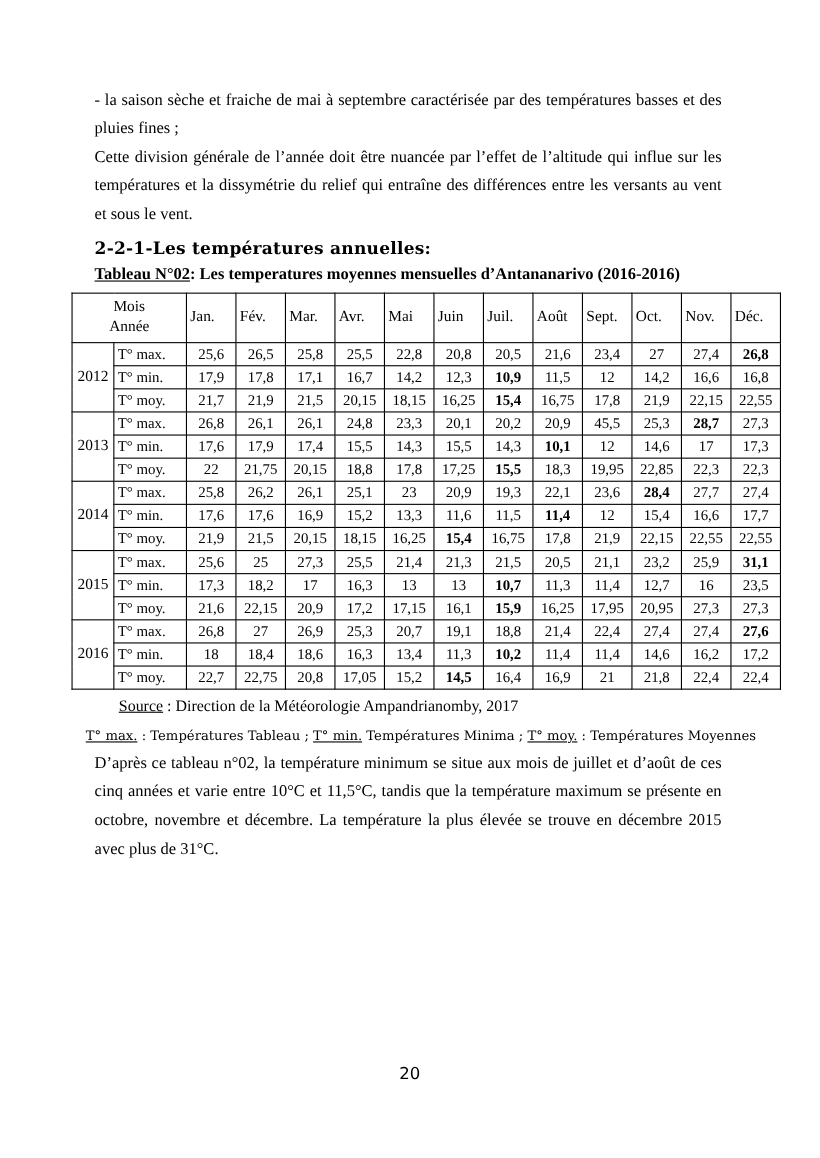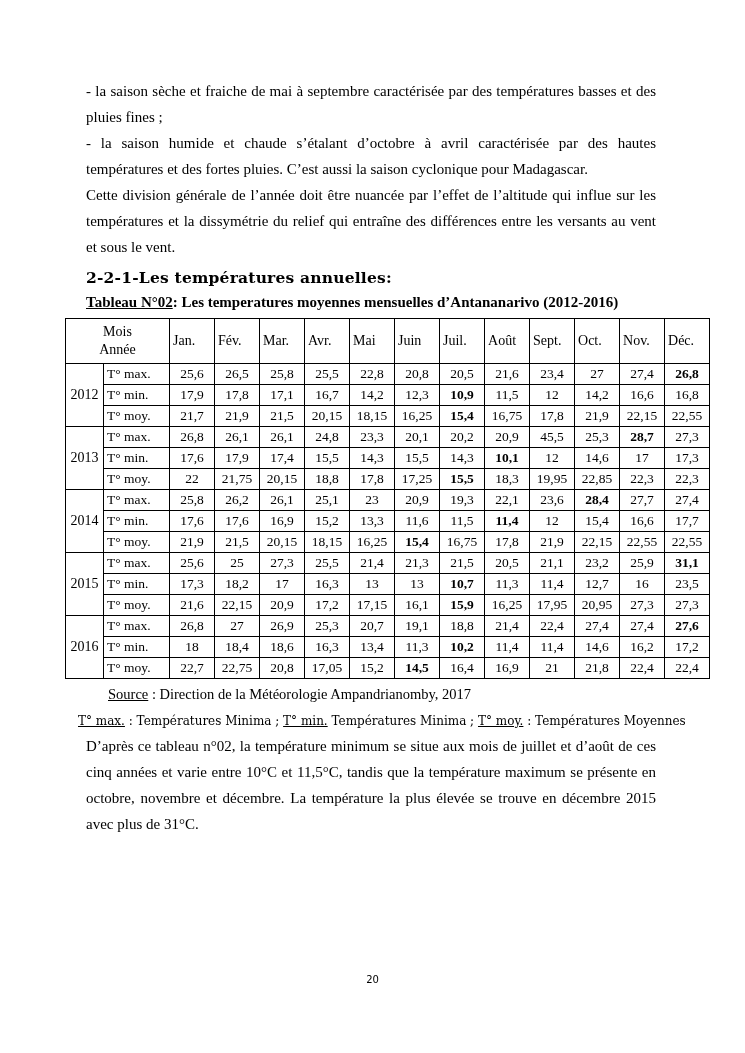--- a/index.html
+++ b/index.html
@@ -78,36 +78,35 @@
   }
   .p5 { margin-top: 16px; }
   .p6 { margin-top: 13px; }
   .page-number {
     position: absolute;
     left: 0;
     bottom: 68px;
     width: 100%;
     text-align: center;
     font-family: "DejaVu Sans", sans-serif;
-    font-size: 10px;
+    font-size: 15px;
   }
 </style>
 </head>
 <body>
 
 <div class="page">
 
   <p class="body">-  la saison sèche et fraiche de mai à septembre caractérisée par des températures basses et des pluies fines ;</p>
-  <p class="body">-  la saison humide et chaude s’étalant d’octobre à avril caractérisée par des hautes températures et des fortes pluies. C’est aussi la saison cyclonique pour Madagascar.</p>
   <p class="body p3">Cette division générale de l’année doit être nuancée par l’effet de l’altitude qui influe sur les températures et la dissymétrie du relief qui entraîne des différences entre les versants au vent et sous le vent.</p>
 
   <div class="heading">2-2-1-Les températures annuelles:</div>
 
 
-  <p class="caption"><span class="u">Tableau N°02</span><span>: Les temperatures moyennes mensuelles d’Antananarivo (2012-2016)</span></p>
+  <p class="caption"><span class="u">Tableau N°02</span><span>: Les temperatures moyennes mensuelles d’Antananarivo (2016-2016)</span></p>
 
   <table class="climate">
       <colgroup>
         <col style="width: 38px;">
         <col style="width: 66px;">
         <col style="width: 45px;">
         <col style="width: 45px;">
         <col style="width: 45px;">
         <col style="width: 45px;">
         <col style="width: 45px;">
@@ -367,19 +366,19 @@
           <td class="val">16,9</td>
           <td class="val">21</td>
           <td class="val">21,8</td>
           <td class="val">22,4</td>
           <td class="val">22,4</td>
         </tr>
       </tbody>
     </table>
 
   <p class="source-line"><span class="u">Source</span><span> : Direction de la Météorologie Ampandrianomby, 2017</span></p>
-  <p class="legend-line"><span class="u">T° max.</span><span> : Températures Minima ; </span><span class="u">T° min.</span><span> Températures Minima ; </span><span class="u">T° moy.</span><span> : Températures Moyennes</span></p>
+  <p class="legend-line"><span class="u">T° max.</span><span> : Températures Tableau ; </span><span class="u">T° min.</span><span> Températures Minima ; </span><span class="u">T° moy.</span><span> : Températures Moyennes</span></p>
 
   <p class="body p5">D’après ce tableau n°02, la température minimum se  situe  aux  mois  de  juillet et d’août de ces cinq années et varie entre 10°C et 11,5°C, tandis  que  la  température maximum   se présente  en  octobre, novembre et décembre.  La  température  la plus élevée se trouve en décembre 2015  avec plus de 31°C.</p>
 
   <div class="page-number">20</div>
 
 </div>
 
 </body></html>

